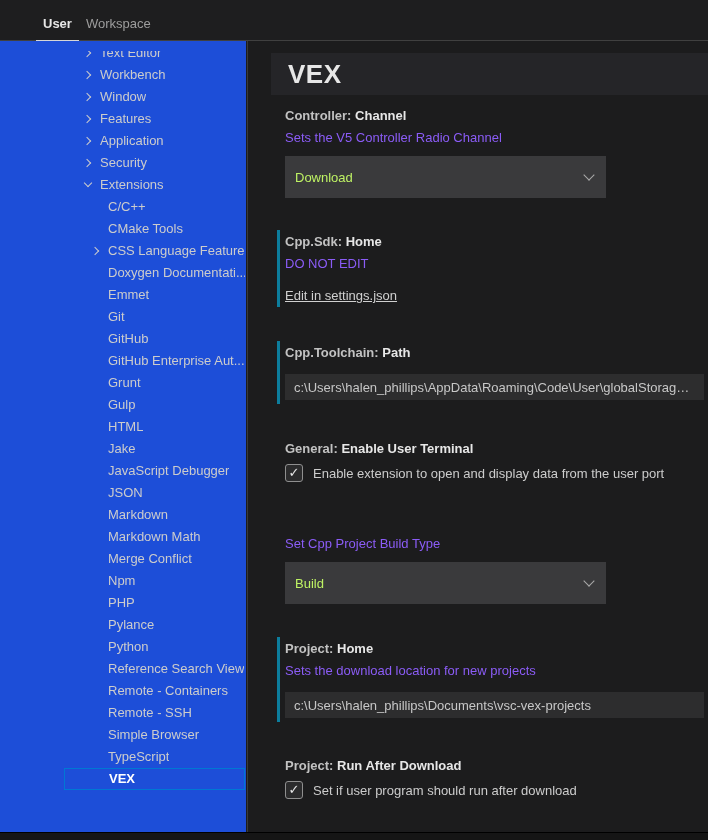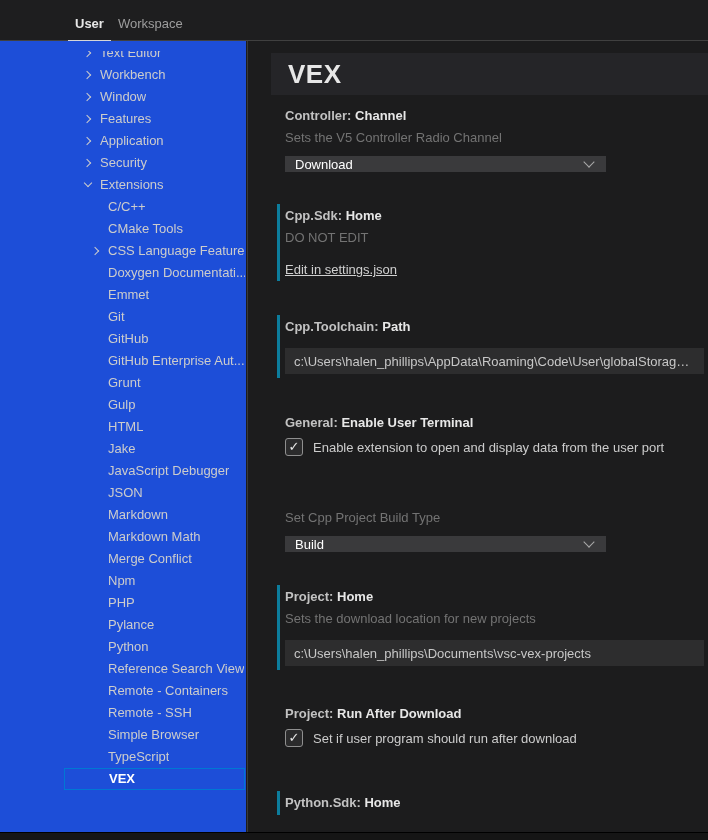--- a/index.html
+++ b/index.html
@@ -1,21 +1,21 @@
 <!DOCTYPE html>
 <html><head>
 <meta charset="utf-8">
 <style>
   html,body{margin:0;padding:0;background:#111;}
   .app{position:relative;width:708px;height:840px;background:#1c1c1d;overflow:hidden;
        font-family:"Liberation Sans","DejaVu Sans",sans-serif;color:#cccccc;font-size:13px;}
 
   
   .tabsbar{position:absolute;left:0;top:0;width:708px;height:41px;background:#1e1e1f;
-           border-bottom:1px solid #404040;box-sizing:border-box;padding-left:68px;display:flex;align-items:flex-end;}
+           border-bottom:1px solid #404040;box-sizing:border-box;padding-left:36px;display:flex;align-items:flex-end;}
   .tab{display:inline-block;padding:10px 7px 9px 7px;color:#9d9d9d;cursor:pointer;}
   .tab.active{color:#e7e7e7;font-weight:700;border-bottom:1px solid #d7d7d7;margin-bottom:-1px;}
 
   
   .sidebar{position:absolute;left:0;top:41px;width:246px;height:793px;background:#1d4ed8;overflow:hidden;}
   .tree{margin-top:1px;}
   .trow{height:22px;line-height:22px;display:flex;align-items:center;margin-left:64px;width:181px;
         box-sizing:border-box;cursor:pointer;white-space:nowrap;overflow:hidden;color:#cccccc;}
   .trow.lvl0{padding-left:18px;}
   .trow.lvl1{padding-left:26px;}
@@ -34,25 +34,25 @@
         border-left:1px solid #3a3a3a;box-sizing:border-box;overflow:hidden;}
   .heading-bar{margin:12px 0 0 23px;height:42px;background:#252528;display:flex;align-items:center;}
   .heading-bar h1{margin:0;padding-left:17px;font-size:26px;font-weight:700;color:#e7e7e7;letter-spacing:.5px;}
 
   .settings{margin-left:29px;}
   .setting{border-left:3px solid transparent;padding:4px 0 4px 5px;}
   .setting.modified{border-left-color:#0c7d9d;}
   .stitle{line-height:16px;}
   .stitle .prefix{color:#c2c2c2;font-weight:600;}
   .stitle .sname{color:#e7e7e7;font-weight:700;}
-  .sdesc{color:#737373;margin-top:6px;line-height:16px;}
+  .sdesc{color:#8b5cf6;margin-top:6px;line-height:16px;}
   .slink{display:inline-block;margin-top:16px;color:#d0d0d0;text-decoration:underline;cursor:pointer;}
 
-  .select{margin-top:10px;width:321px;height:16px;background:#3a3a3c;box-sizing:border-box;
-          display:flex;align-items:center;justify-content:space-between;padding:0 10px;cursor:pointer;color:#ffffff;}
+  .select{margin-top:10px;width:321px;height:42px;background:#3a3a3c;box-sizing:border-box;
+          display:flex;align-items:center;justify-content:space-between;padding:0 10px;cursor:pointer;color:#bef264;}
   .select .dchev{width:12px;height:12px;position:relative;}
   .select .dchev::before{content:"";position:absolute;width:7px;height:7px;left:1px;top:0;
           border-right:1.3px solid #aaaaaa;border-bottom:1.3px solid #aaaaaa;transform:rotate(45deg);}
 
   .tinput{display:block;margin-top:13px;width:419px;height:26px;background:#2d2d2e;border:none;
           box-sizing:border-box;color:#c7c7c7;font-family:"Liberation Sans","DejaVu Sans",sans-serif;
           font-size:13px;padding:0 9px;outline:none;white-space:nowrap;overflow:hidden;text-overflow:ellipsis;}
 
   .checkrow{display:flex;align-items:center;margin-top:7px;}
   .checkbox{width:18px;height:18px;box-sizing:border-box;border:1px solid #8f8f8f;border-radius:3px;

